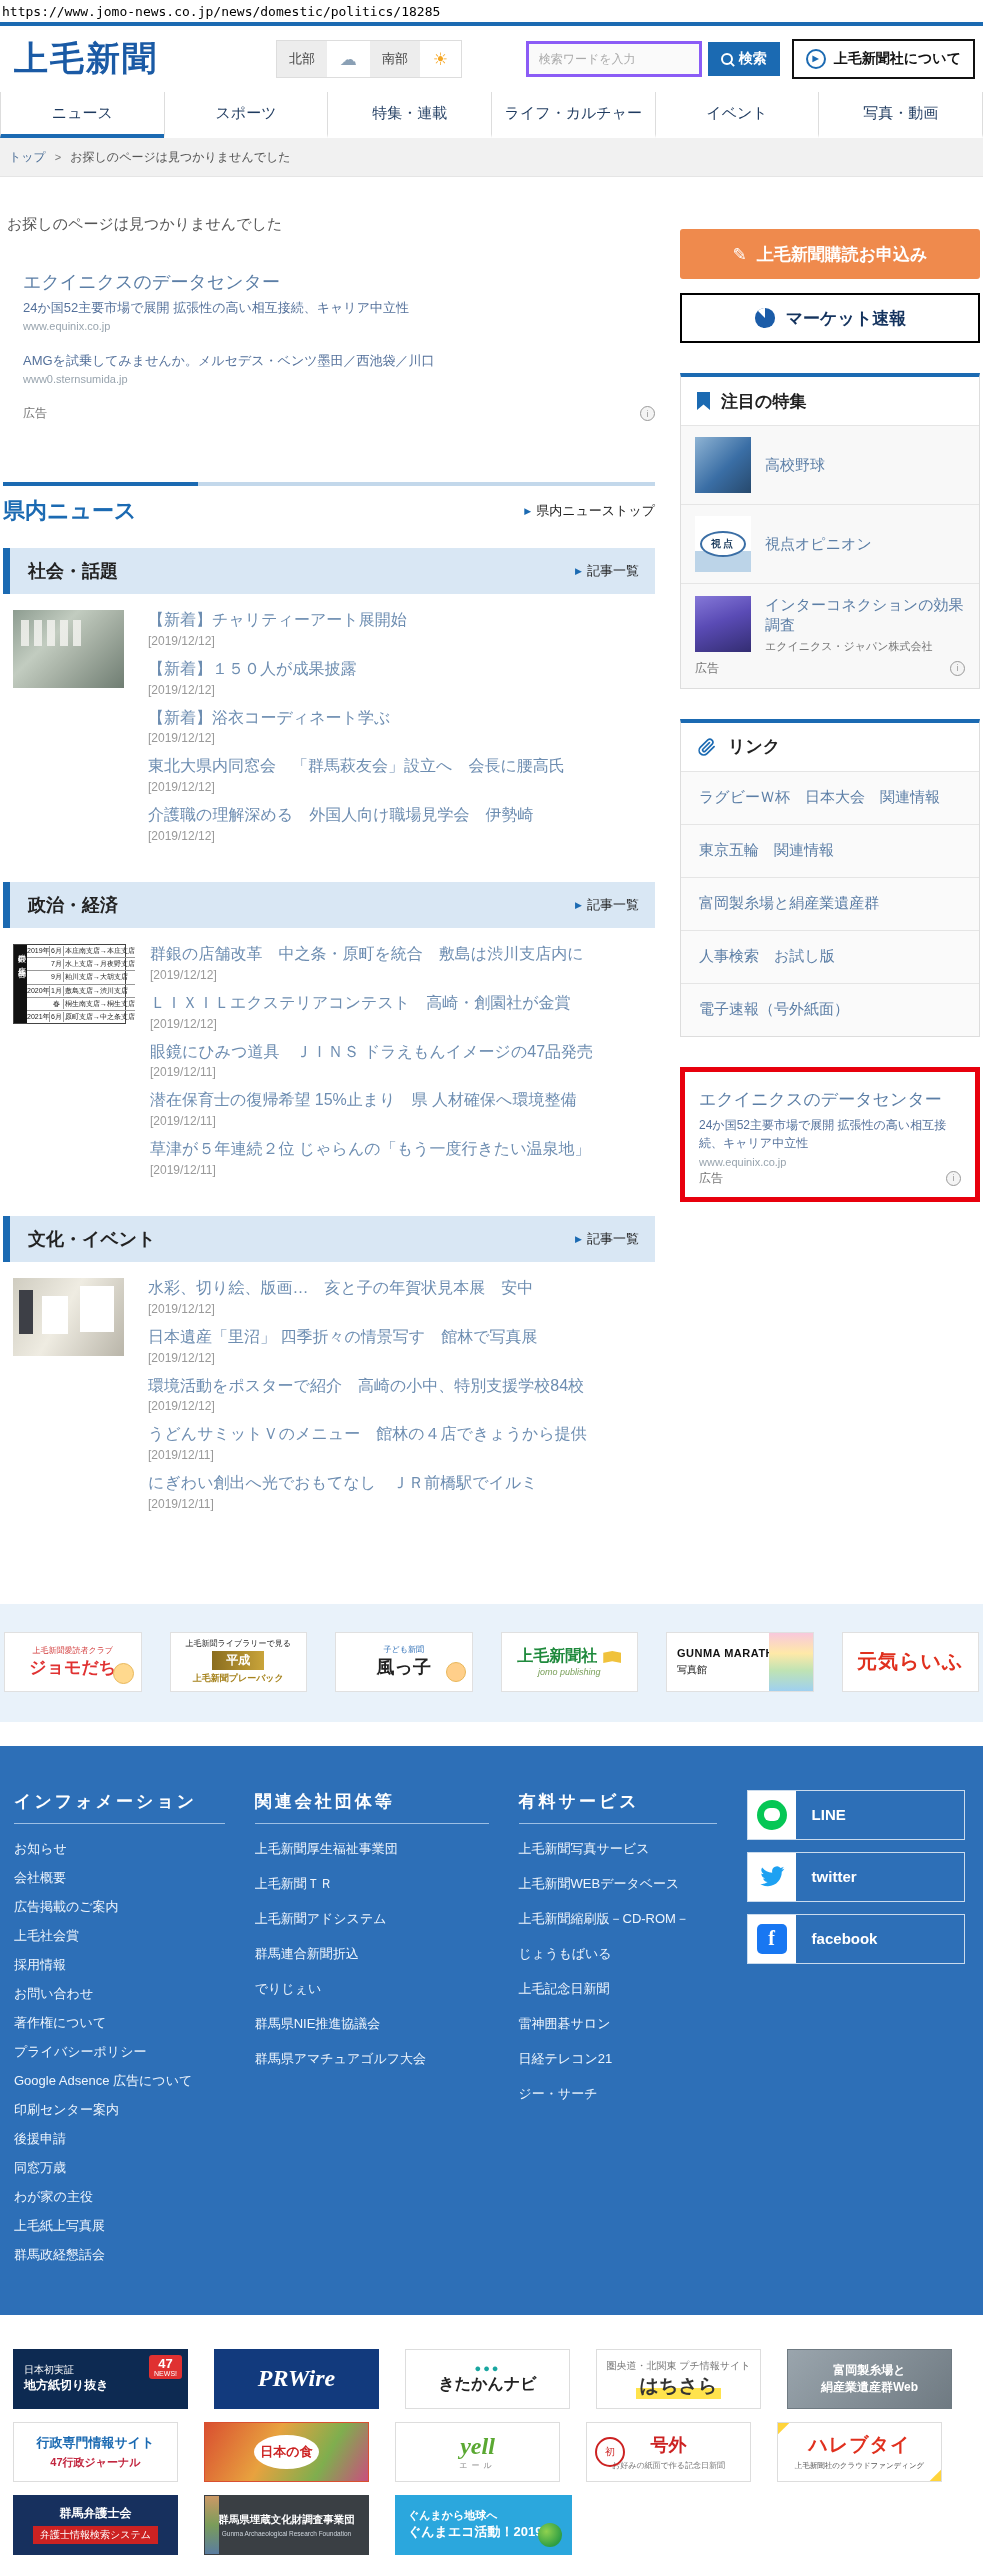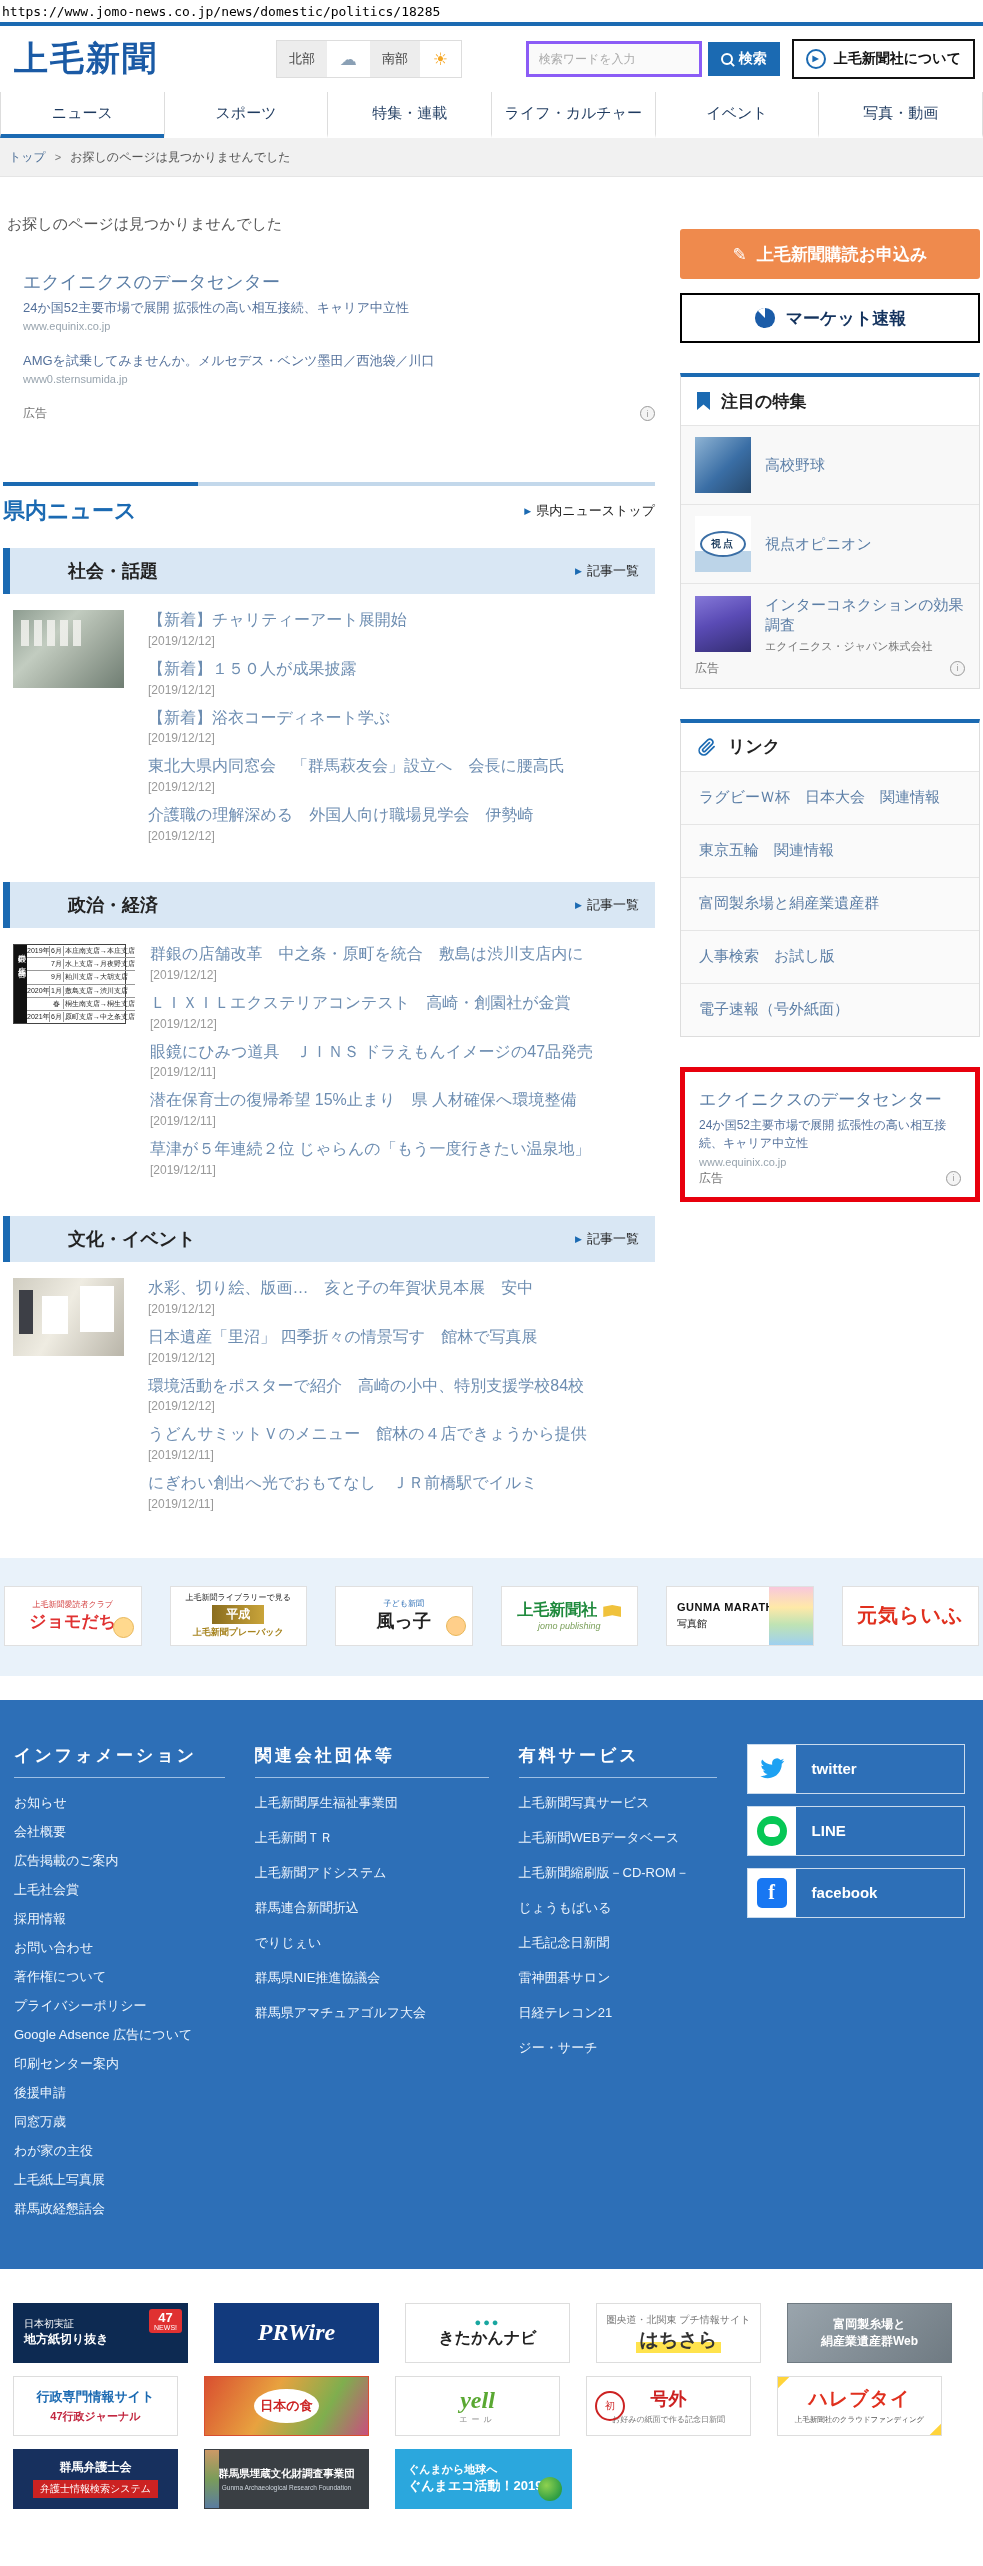--- a/index.html
+++ b/index.html
@@ -44,21 +44,21 @@
   .ad-url{font-size:11px;color:#98a4ae;margin-top:3px;}
   .ad-label-row{display:flex;justify-content:space-between;align-items:center;gap:21px;font-size:12px;color:#777;margin-top:2px;}
   .info-circle{width:13px;height:13px;border:1px solid #999;border-radius:50%;display:inline-flex;align-items:center;justify-content:center;font-size:9px;color:#999;background:#f4f4f4;}
   
   .kennai{border-top:4px solid #c3d8eb;position:relative;margin-top:60px;padding-top:10px;display:flex;justify-content:space-between;align-items:center;}
   .kennai::before{content:"";position:absolute;top:-4px;left:0;width:195px;height:4px;background:#1b6ab2;}
   .kennai-title{font-size:22px;font-weight:bold;color:#1b6ab2;}
   .arrow{color:#1b6ab2;font-size:9px;margin-right:5px;}
   .top-link{font-size:13px;color:#222;display:flex;align-items:center;cursor:pointer;}
   .subsec-header{margin-top:22px;height:46px;background:#d9e7f4;border-left:7px solid #1b6ab2;display:flex;align-items:center;justify-content:space-between;padding:0 16px 0 18px;}
-  .subsec-title{font-size:18px;font-weight:bold;color:#222;margin-left:40px;}
+  .subsec-title{font-size:18px;font-weight:bold;color:#222;}
   .more-link{font-size:13px;color:#222;display:flex;align-items:center;cursor:pointer;}
   .subsec-body{display:flex;padding:16px 0 6px 10px;}
   .thumb{width:111px;height:78px;margin-right:24px;flex:none;}
   .thumb-gallery{background:linear-gradient(135deg,#8d9c90 0%,#c2ccc0 35%,#aab4a8 55%,#6f7d72 100%);position:relative;}
   .thumb-gallery::after{content:"";position:absolute;left:8px;top:10px;width:60px;height:26px;background:repeating-linear-gradient(90deg,#f2f2ee 0 8px,transparent 8px 13px);opacity:.85;}
   .thumb-art{background:linear-gradient(120deg,#cfccc0 0%,#efece2 45%,#b9b5a9 100%);position:relative;}
   .thumb-art::before{content:"";position:absolute;left:6px;top:12px;width:14px;height:44px;background:#3d3f46;}
   .thumb-art::after{content:"";position:absolute;right:10px;top:8px;width:34px;height:46px;background:#fff;box-shadow:-42px 6px 0 -4px #fff;}
   .art-list{flex:1;}
   .article{margin-bottom:11px;}
@@ -90,21 +90,21 @@
   .shiten-oval{width:42px;height:22px;border:2px solid #3a6ea5;border-radius:50%;background:#fff;display:flex;align-items:center;justify-content:center;font-size:10px;font-weight:bold;color:#1a3a5c;letter-spacing:2px;}
   .ft-chart{background:linear-gradient(160deg,#8578d8 0%,#5a4bb5 45%,#332d72 100%);}
   .feat-label{font-size:15px;color:#5b7ea6;line-height:1.35;}
   .feat-company{font-size:11px;color:#777;margin-top:3px;}
   .link-item{height:52px;display:flex;align-items:center;padding-left:18px;border-bottom:1px solid #e5e5e5;background:#fafafa;font-size:15px;color:#5b7ea6;cursor:pointer;}
   .link-item:last-child{border-bottom:0;}
   .red-ad{border:5px solid #e8000d;margin-top:30px;padding:16px 14px 10px;background:#fff;}
   .red-ad .ad-title{font-size:17px;}
   .red-ad .ad-desc{font-size:12px;line-height:1.55;}
   
-  .partner-strip{margin-top:30px;background:#e9f2fa;padding:28px 4px 30px;display:flex;justify-content:center;gap:28px;}
+  .partner-strip{margin-top:76px;background:#e9f2fa;padding:28px 4px 30px;display:flex;justify-content:center;gap:28px;}
   .p-card{width:140px;height:58px;background:#fff;border:1px solid #e0e0e0;display:flex;flex-direction:column;align-items:center;justify-content:center;text-align:center;overflow:hidden;position:relative;cursor:pointer;}
   .pc-top{font-size:8px;}
   .pc1 .pc-top{color:#d23a3a;} .pc1 .pc-main{font-size:17px;font-weight:bold;color:#e03131;}
   .jomo-chara{position:absolute;right:7px;bottom:7px;width:19px;height:19px;border-radius:50%;background:#ffd98e;border:1px solid #e8b75a;}
   .pc2 .pc-top{color:#222;}
   .pc2 .pc-main{background:linear-gradient(90deg,#8a6d1f,#c9a43a);color:#fff;font-size:12px;font-weight:bold;padding:1px 14px;margin:2px 0;}
   .pc2 .pc-sub{font-size:9px;font-weight:bold;color:#a6831e;}
   .pc3 .pc-top{color:#2a6cb5;} .pc3 .pc-main{font-size:18px;font-weight:bold;color:#222;}
   .kaze-face{position:absolute;right:6px;bottom:9px;width:18px;height:18px;border-radius:50%;background:#ffcf8a;border:1px solid #e8b75a;}
   .pc4-row{display:flex;align-items:center;gap:6px;}
@@ -521,33 +521,33 @@
       <li>じょうもばいる</li>
       <li>上毛記念日新聞</li>
       <li>雷神囲碁サロン</li>
       <li>日経テレコン21</li>
       <li>ジー・サーチ</li>
     </ul>
   </div>
   <div class="f-social">
     <div class="social-row">
       <div class="social-tile">
+        <span class="line-icon">
+            <span class="line-bubble"></span>
+          </span>
+      </div>
+      <span class="social-label">LINE</span>
+    </div>
+    <div class="social-row">
+      <div class="social-tile">
         <svg width="26" height="22" viewBox="0 0 24 20">
             <path fill="#1da1f2" d="M23.4 2.3c-.8.4-1.7.6-2.6.8A4.6 4.6 0 0 0 22.8.5c-.9.5-1.9.9-2.9 1.1A4.5 4.5 0 0 0 12.1 5c0 .4 0 .7.1 1A12.8 12.8 0 0 1 2.9 1.3a4.5 4.5 0 0 0 1.4 6 4.4 4.4 0 0 1-2.1-.5v.1c0 2.2 1.5 4 3.6 4.4a4.6 4.6 0 0 1-2 .1 4.5 4.5 0 0 0 4.2 3.1A9.1 9.1 0 0 1 1.3 16.5a12.8 12.8 0 0 0 6.9 2c8.3 0 12.8-6.9 12.8-12.8v-.6c.9-.6 1.6-1.4 2.4-2.8z"></path>
           </svg>
       </div>
       <span class="social-label">twitter</span>
-    </div>
-    <div class="social-row">
-      <div class="social-tile">
-        <span class="line-icon">
-            <span class="line-bubble"></span>
-          </span>
-      </div>
-      <span class="social-label">LINE</span>
     </div>
     <div class="social-row">
       <div class="social-tile">
         <span class="fb-icon">f</span>
       </div>
       <span class="social-label">facebook</span>
     </div>
   </div>
 </footer>
 

